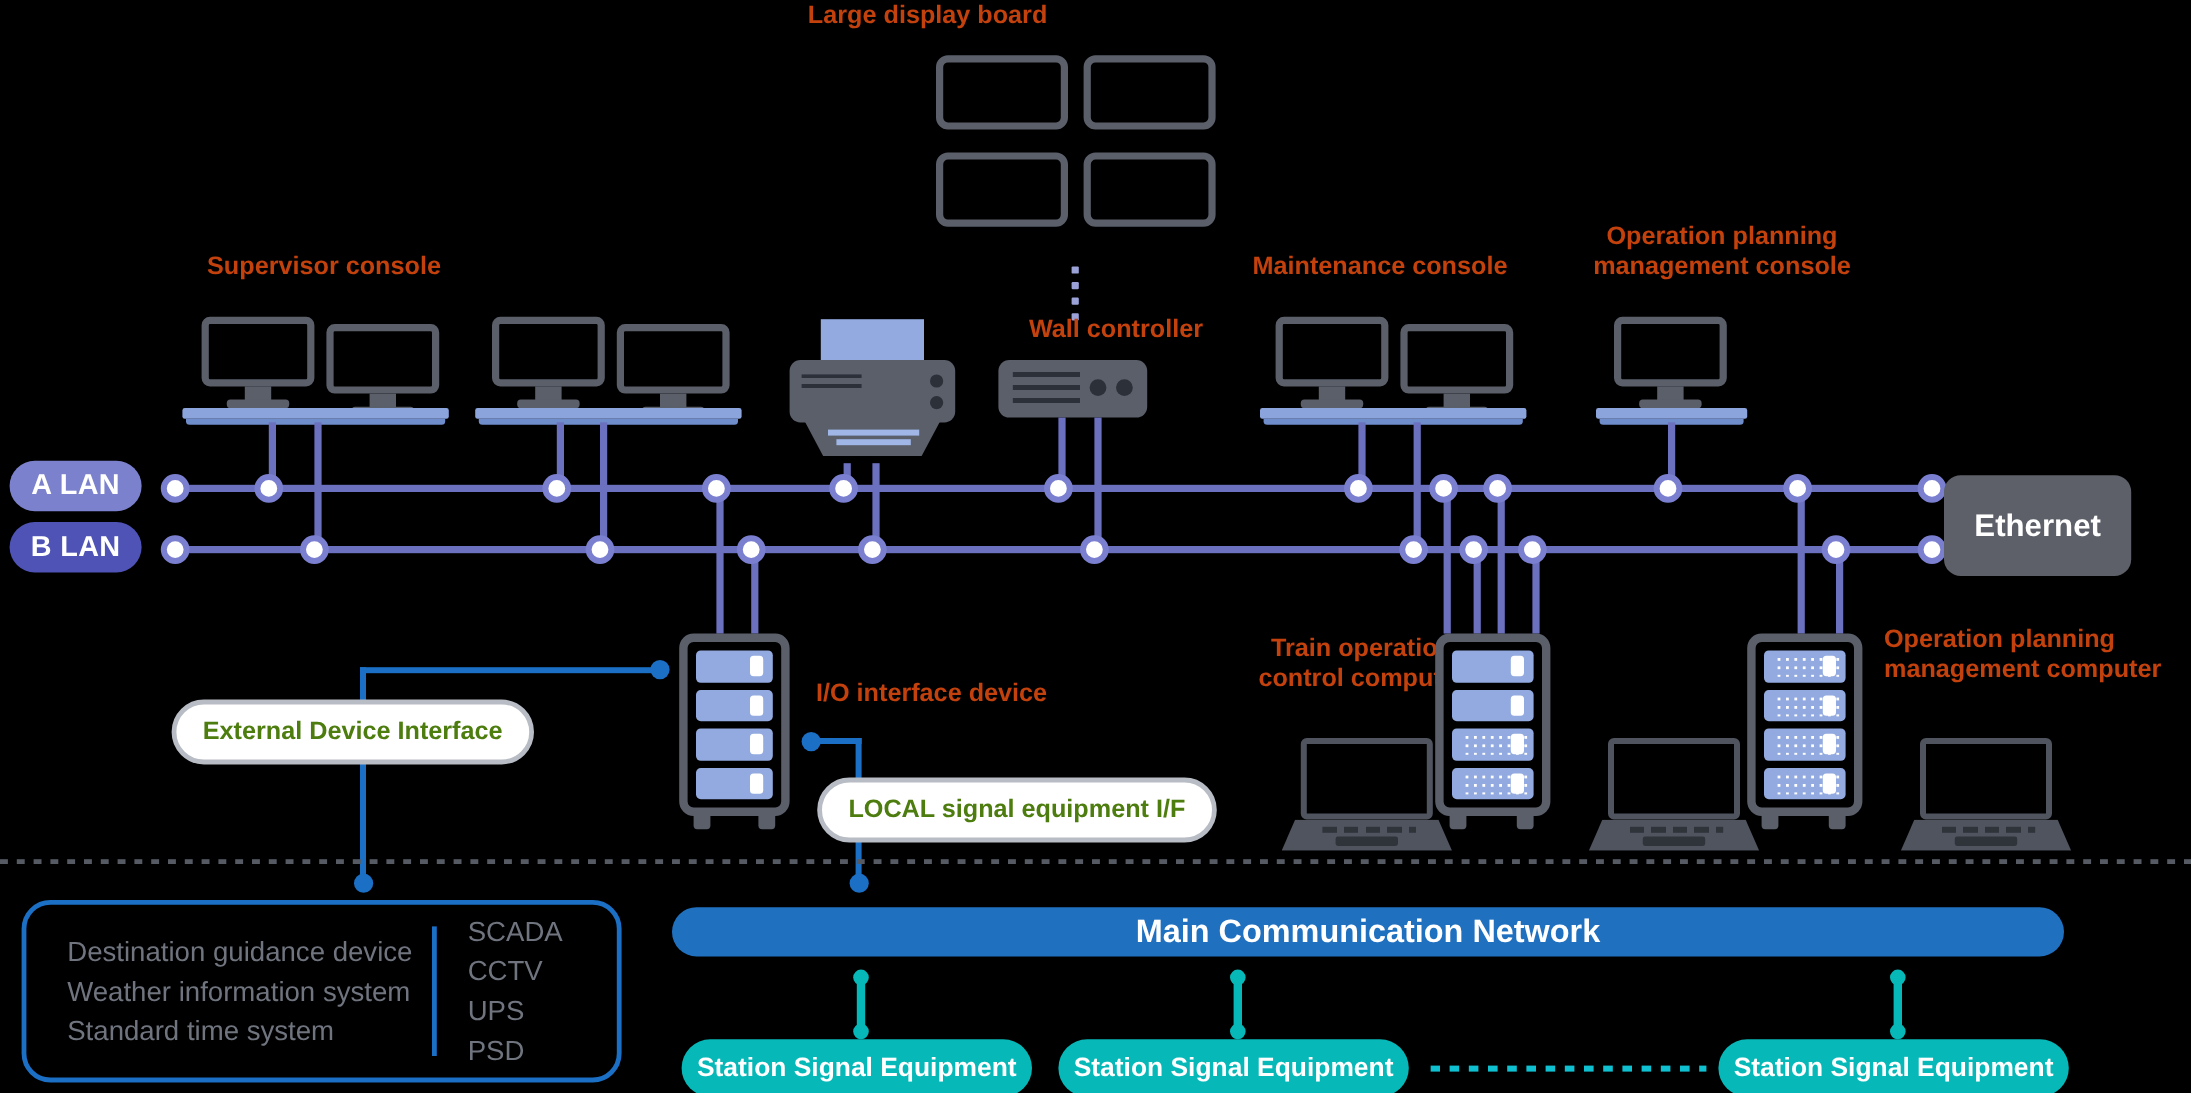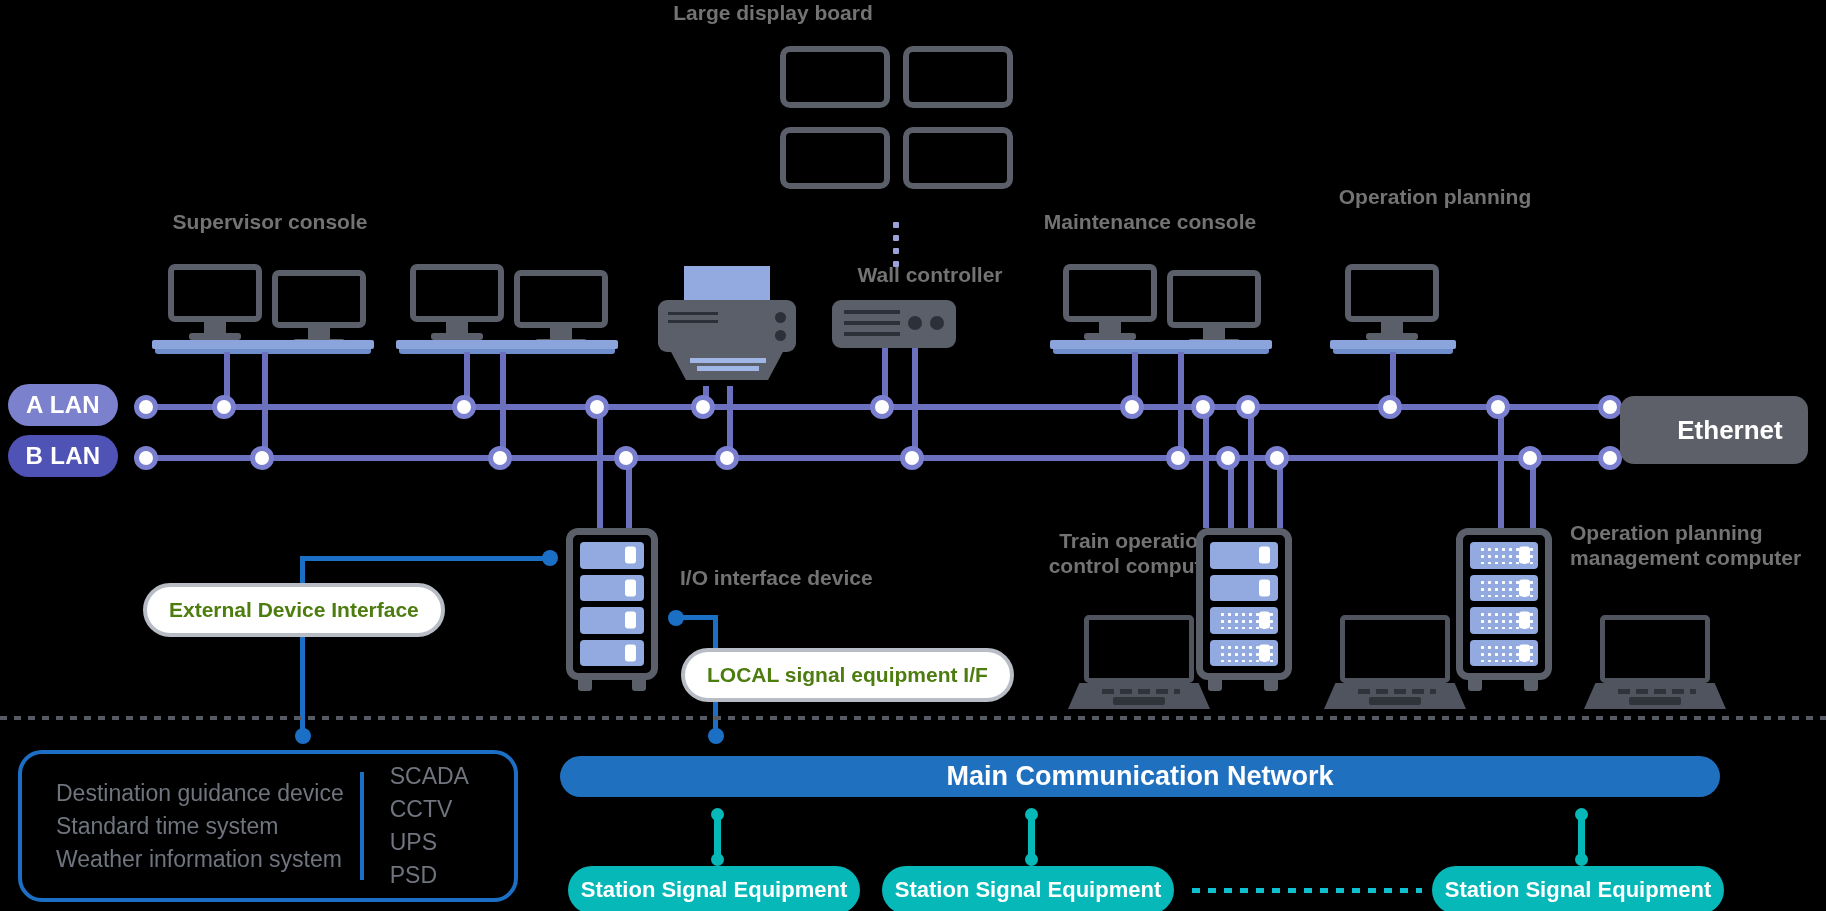--- a/index.html
+++ b/index.html
@@ -1,19 +1,19 @@
 <!DOCTYPE html>
 <html><head>
 <meta charset="utf-8">
 <style>
   html,body{margin:0;padding:0;background:#000;}
   body{width:1826px;height:911px;overflow:hidden;font-family:"Liberation Sans",sans-serif;}
   #stage{position:relative;width:1826px;height:911px;background:#000;}
 
-  .lbl{position:absolute;color:#737373;font-weight:bold;font-size:21px;line-height:25px;text-align:center;}
+  .lbl{position:absolute;color:#c2410c;font-weight:bold;font-size:21px;line-height:25px;text-align:center;}
 
   
   .mon{position:absolute;}
   .mon .screen{width:100%;height:100%;border:6px solid #5a5f6a;border-radius:7px;box-sizing:border-box;background:#000;}
   .mon .neck{position:absolute;left:50%;transform:translateX(-50%);bottom:-14px;width:22px;height:14px;background:#5a5f6a;}
   .mon .foot{position:absolute;left:50%;transform:translateX(-50%);bottom:-18px;width:52px;height:7px;background:#5a5f6a;border-radius:3px;}
 
   .desk{position:absolute;height:9px;background:#8ba4dc;border-radius:2px;}
   .desk::after{content:"";position:absolute;left:3px;right:3px;top:9px;height:5px;background:#6f8ccb;border-radius:0 0 3px 3px;}
 
@@ -105,20 +105,21 @@
     <i></i>
       <i></i>
       <i></i>
       <i></i>
   </div>
 
   <div class="lbl" style="left:120px;top:209px;width:300px;">Supervisor console</div>
   <div class="lbl" style="left:1005px;top:209px;width:290px;">Maintenance console</div>
   <div class="lbl" style="left:1275px;top:184px;width:320px;">
     <div>Operation planning</div>
+    <div>management console</div>
   </div>
 
   <div class="mon" style="left:168px;top:264px;width:94px;height:58px;">
     <div class="screen"></div>
       <div class="neck"></div>
       <div class="foot"></div>
     </div>
   <div class="mon" style="left:272px;top:270px;width:94px;height:58px;">
     <div class="screen"></div>
       <div class="neck"></div>
@@ -219,21 +220,21 @@
   <div class="node" style="left:715px;top:446px;"></div>
   <div class="node" style="left:900px;top:446px;"></div>
   <div class="node" style="left:1166px;top:446px;"></div>
   <div class="node" style="left:1216px;top:446px;"></div>
   <div class="node" style="left:1265px;top:446px;"></div>
   <div class="node" style="left:1518px;top:446px;"></div>
   <div class="node" style="left:1598px;top:446px;"></div>
 
   <div class="lanpill lan-a" style="left:8px;top:384px;width:110px;height:42px;">A LAN</div>
   <div class="lanpill lan-b" style="left:8px;top:435px;width:110px;height:42px;">B LAN</div>
-  <div class="ethbox" style="left:1620px;top:396px;width:156px;height:68px;padding-left:32px;">Ethernet</div>
+  <div class="ethbox" style="left:1620px;top:396px;width:156px;height:84px;">Ethernet</div>
 
   <div class="lbl" style="left:680px;top:525px;width:230px;text-align:left;margin-top:40px;">I/O interface device</div>
   <div class="rack" style="left:566px;top:528px;width:92px;height:152px;">
     <div class="ru">
         <span class="led"></span>
       </div>
     <div class="ru">
         <span class="led"></span>
       </div>
     <div class="ru">
@@ -324,22 +325,22 @@
   <div class="blueline" style="left:676px;top:615px;width:42px;height:5px;"></div>
   <div class="blueline" style="left:713px;top:615px;width:5px;height:122px;"></div>
   <div class="bluedot" style="left:708px;top:728px;"></div>
   <div class="callout" style="left:681px;top:648px;height:46px;">LOCAL signal equipment I/F</div>
 
   <div class="dashsep" style="top:716px;"></div>
 
   <div class="listbox" style="left:18px;top:750px;width:500px;height:152px;">
     <div class="colA">
       <div class="row">Destination guidance device</div>
+      <div class="row">Weather information system</div>
       <div class="row">Standard time system</div>
-      <div class="row">Weather information system</div>
     </div>
     <div class="vsep"></div>
     <div class="colB">
       <div class="row">SCADA</div>
       <div class="row">CCTV</div>
       <div class="row">UPS</div>
       <div class="row">PSD</div>
     </div>
   </div>
 

